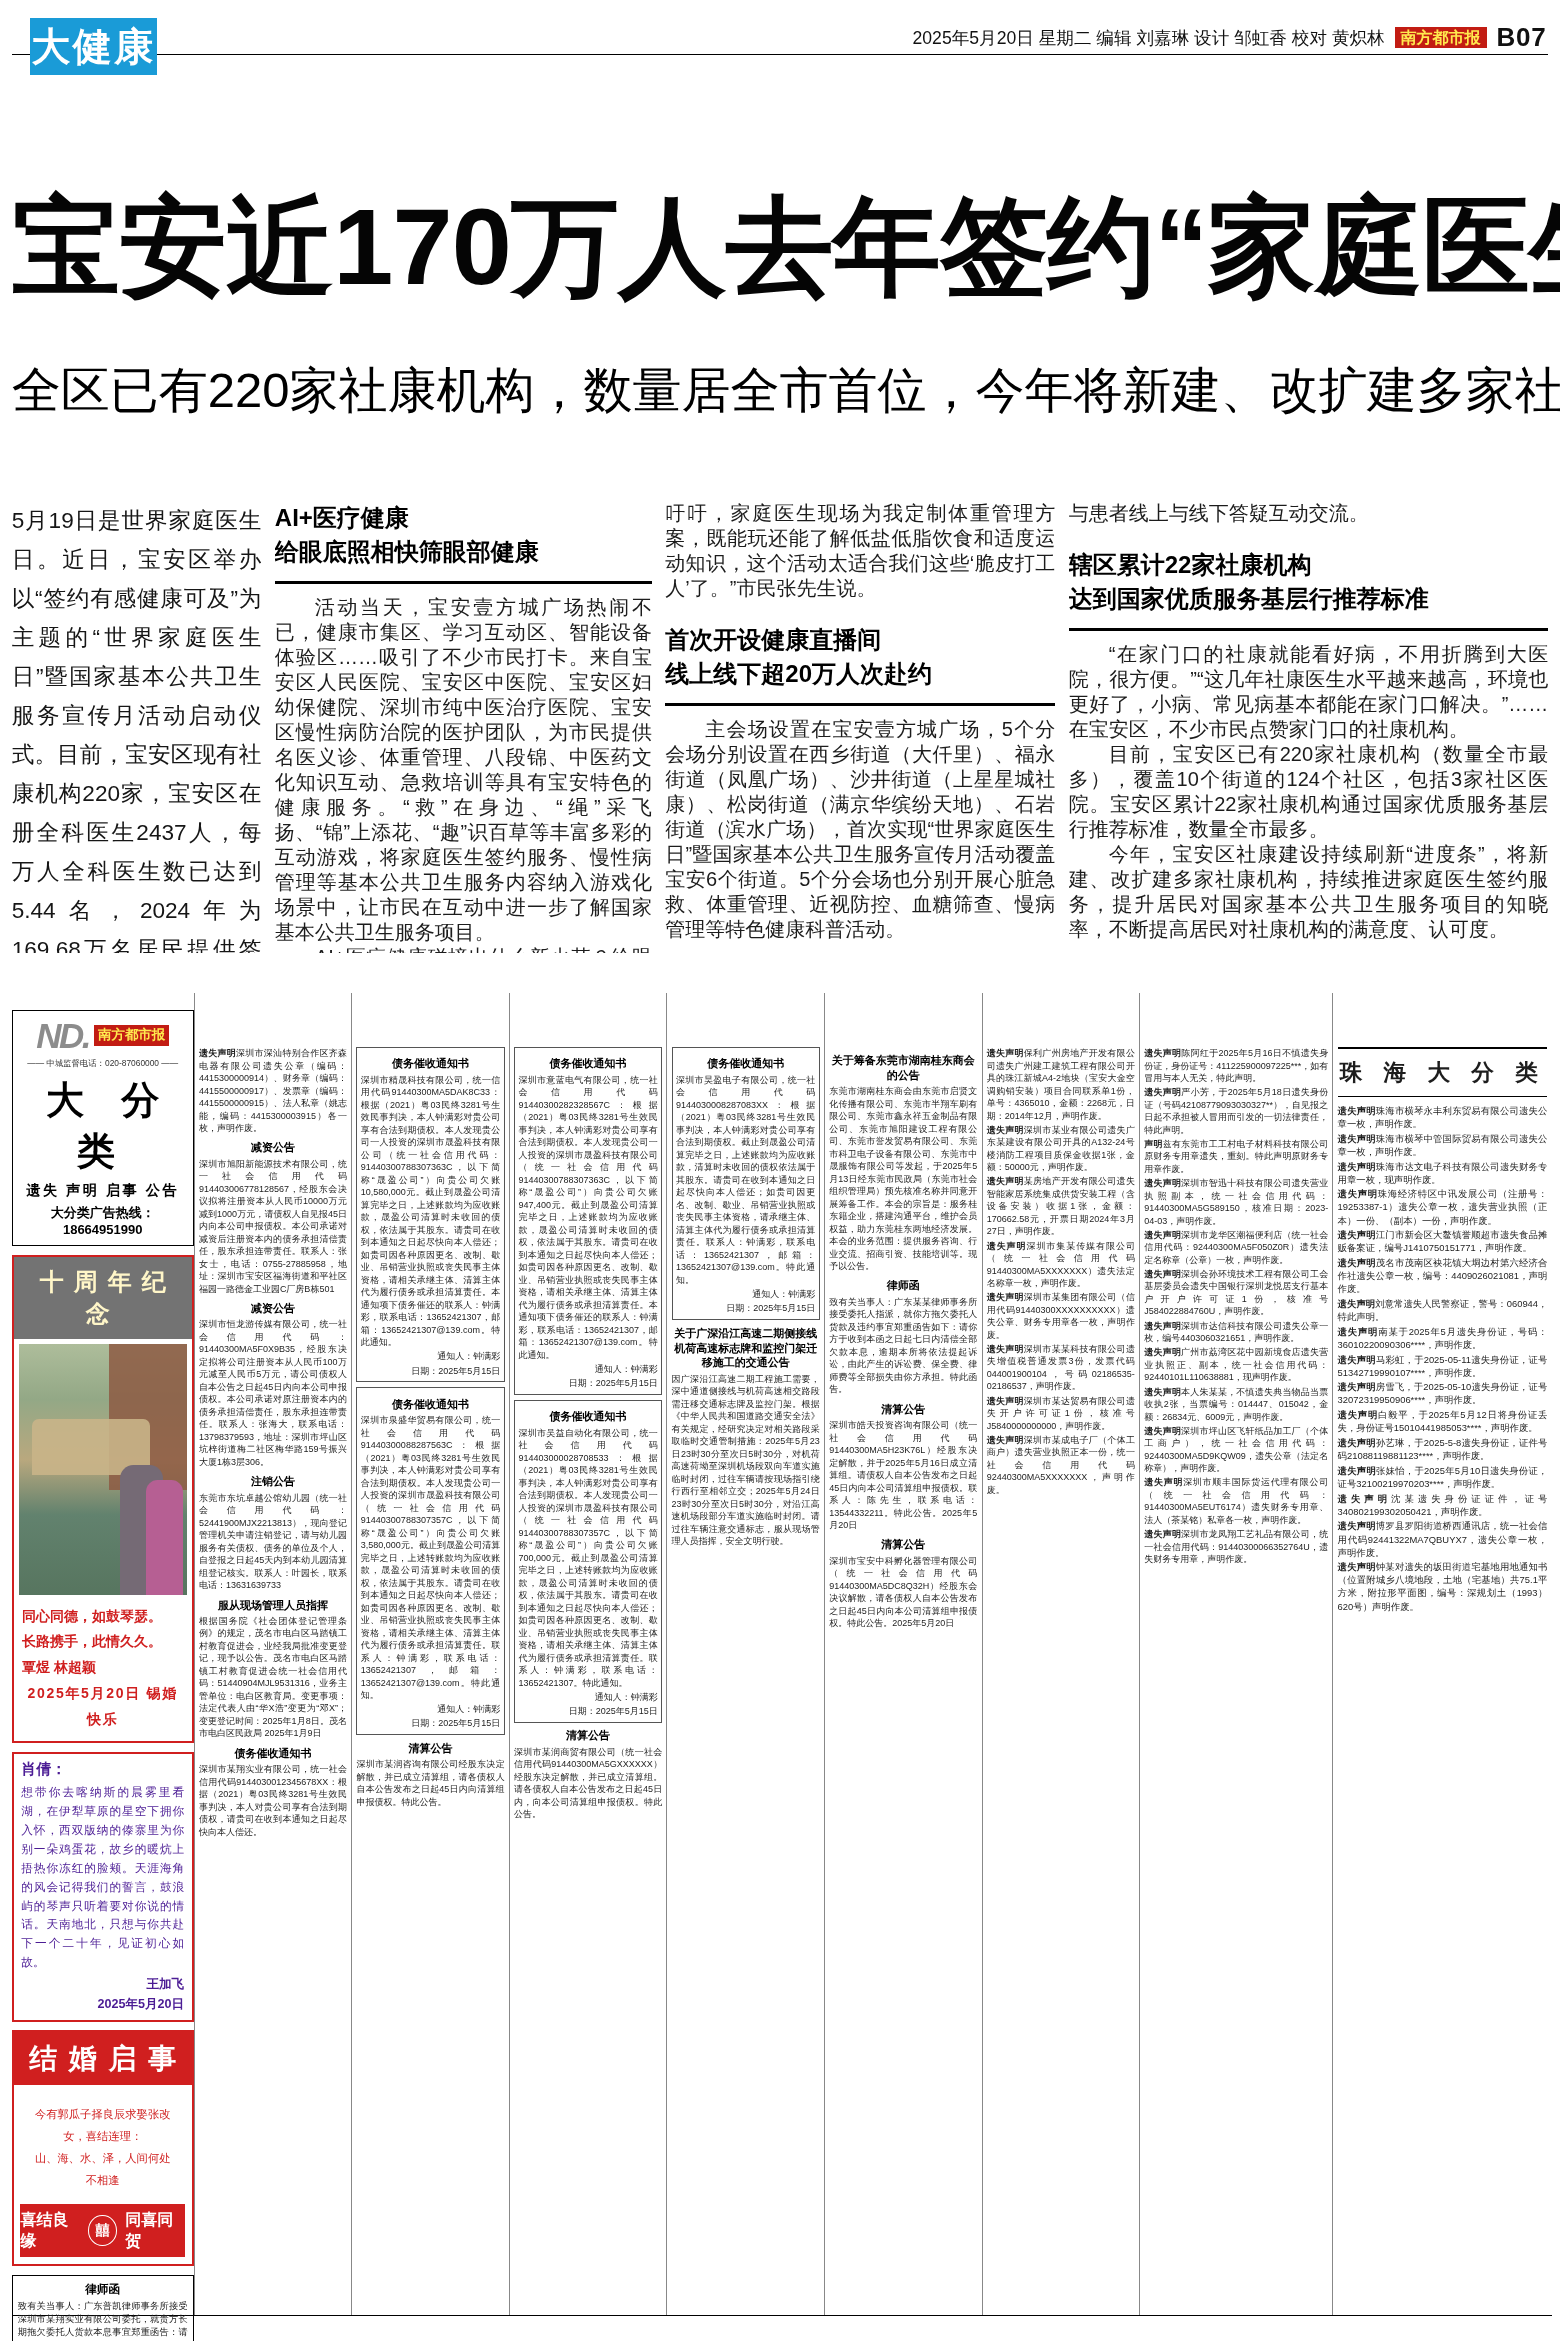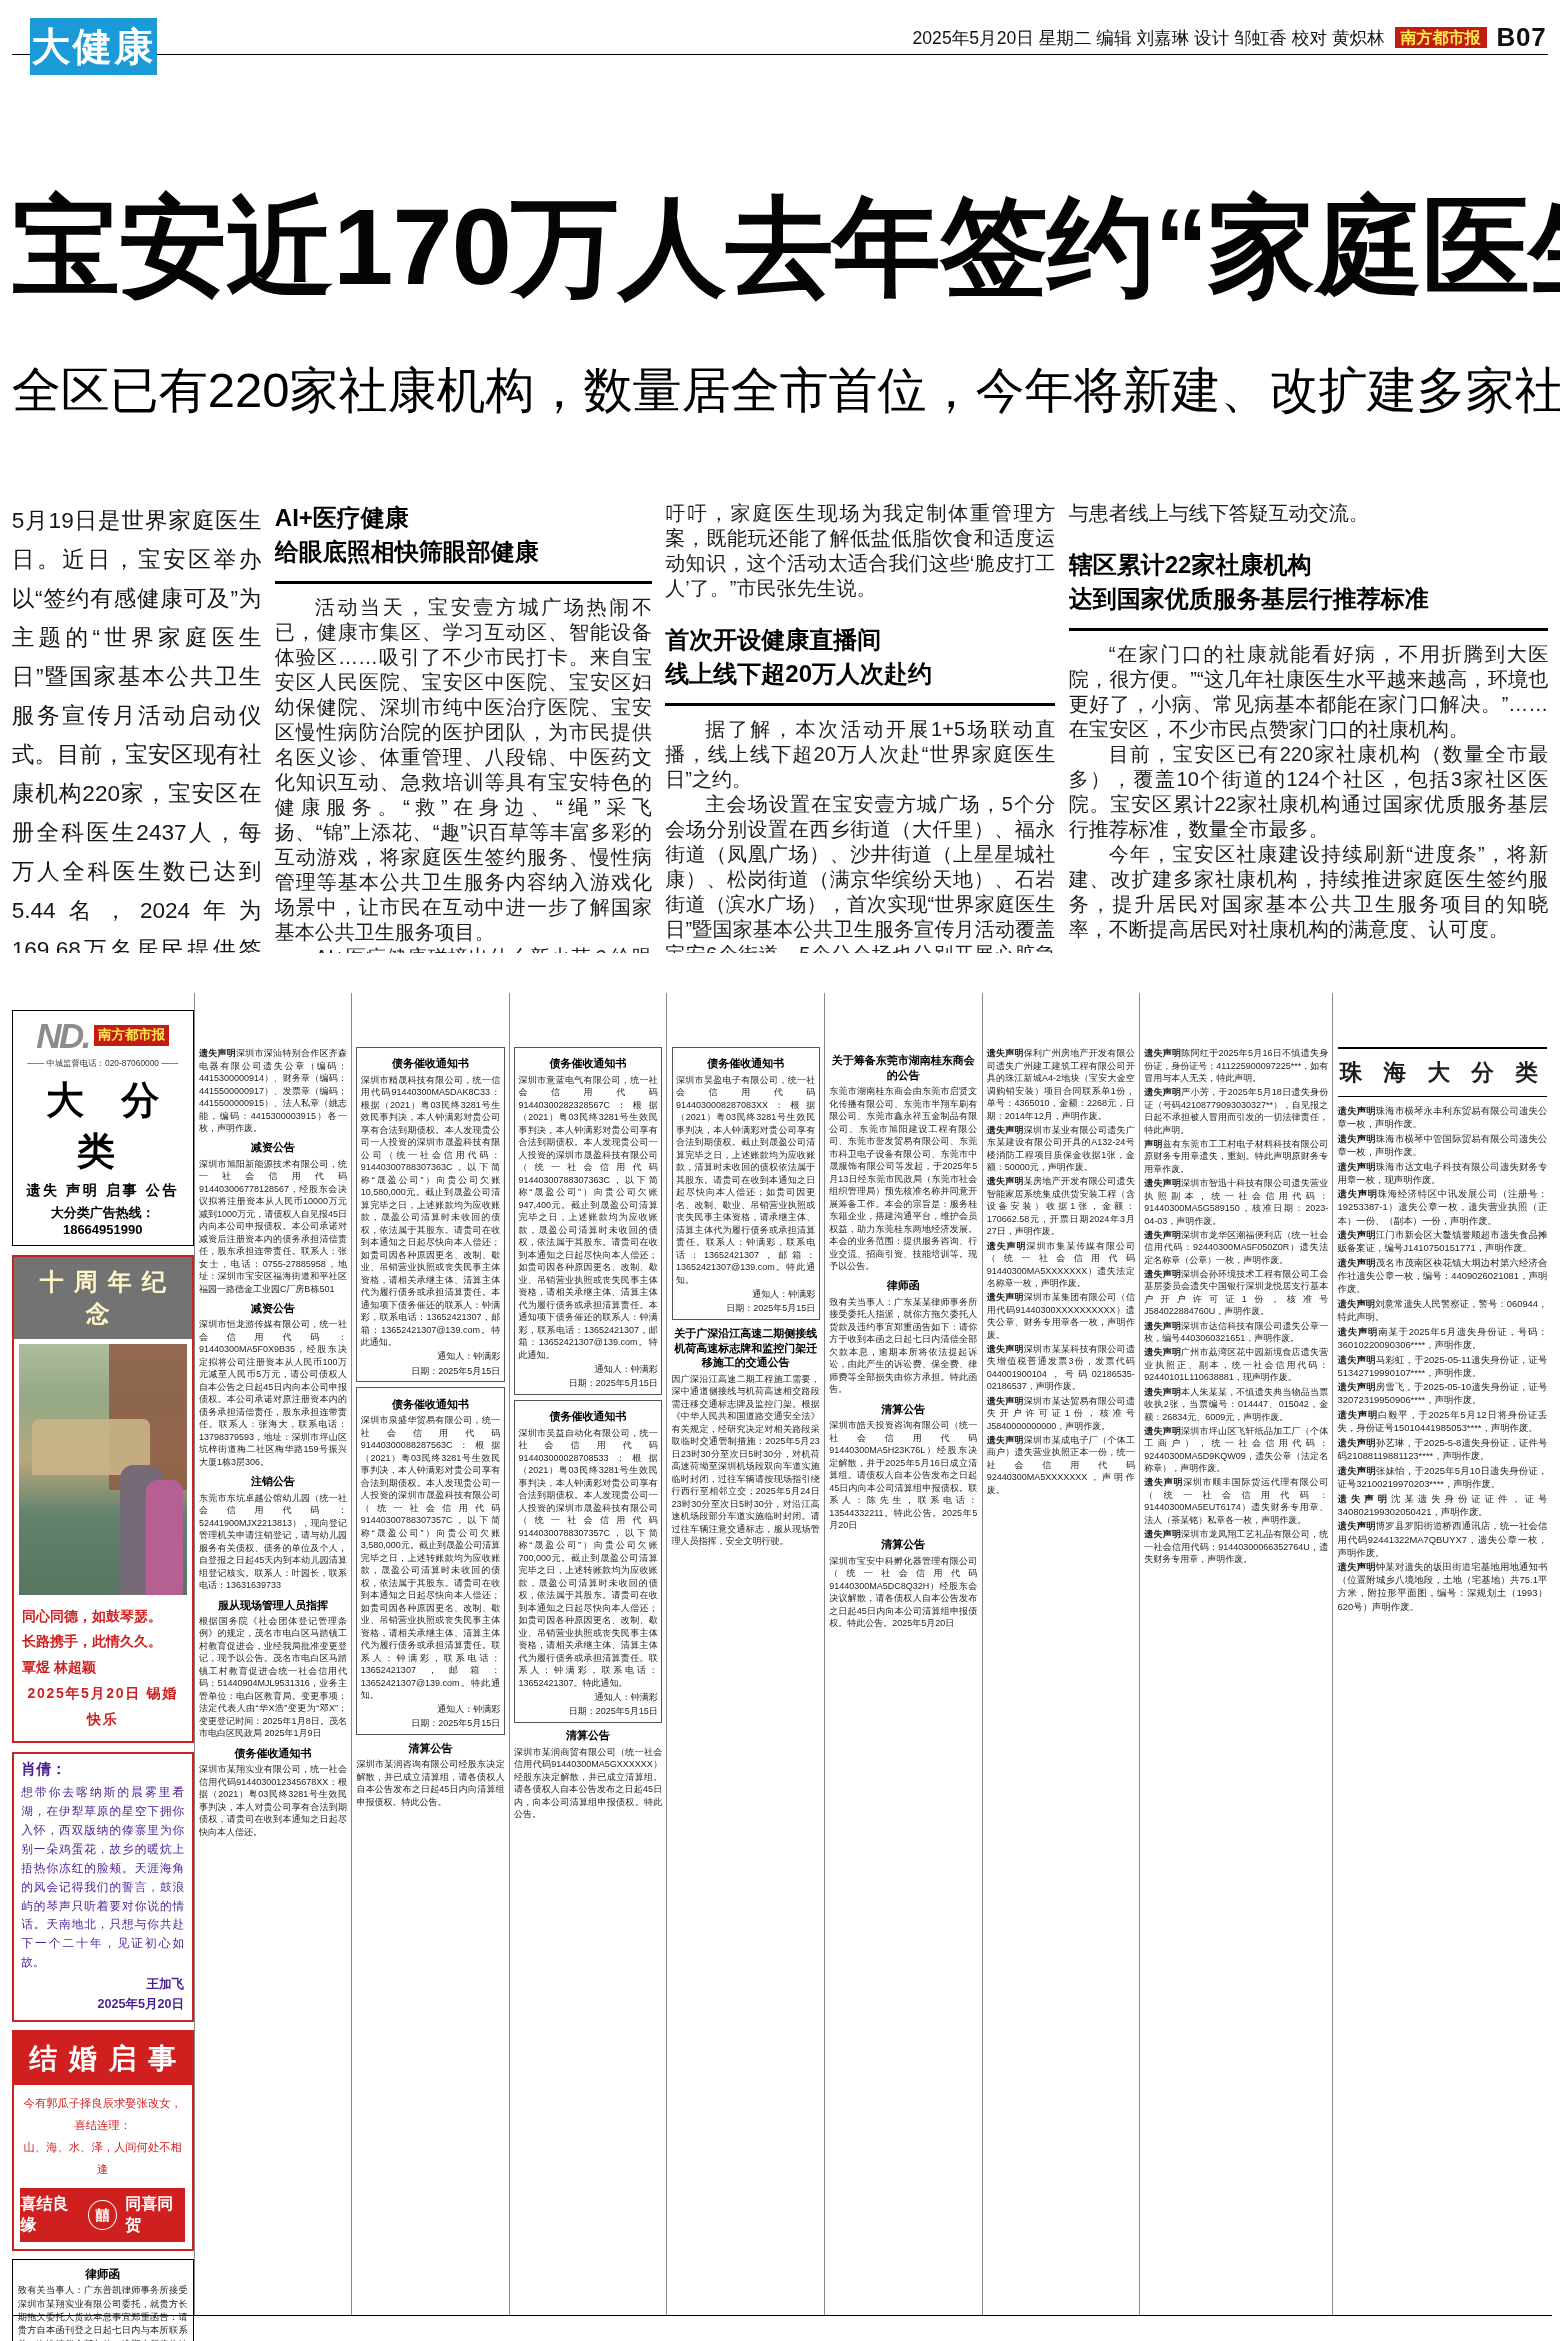--- a/index.html
+++ b/index.html
@@ -70,21 +70,21 @@
   .ph-person1{position:absolute;right:14%;bottom:0;width:26%;height:52%;background:#756a75;border-radius:13.4px 13.4px 0 0;}
   .ph-person2{position:absolute;right:2%;bottom:0;width:22%;height:46%;background:#b65f93;border-radius:11.7px 11.7px 0 0;}
   .annv-text{color:#d01f1f;font-weight:800;font-size:14px;line-height:1.85;padding:3.4px 8.4px 8.4px;}
   .annv-date{text-align:center;letter-spacing:1.7px;}
   .letter{border:2.5px solid #d01f1f;margin-top:8.4px;padding:6.7px 7.5px;color:#4c1d95;background:#fff;}
   .letter-name{font-weight:800;font-size:15px;margin:0 0 3.4px;}
   .letter-body{font-size:11.7px;line-height:1.62;text-align:justify;margin:0;}
   .letter-sign{text-align:right;font-weight:800;font-size:12.6px;margin:3.4px 0 0;}
   .marr-banner{background:#d01f1f;color:#fff;font-size:28px;font-weight:900;text-align:center;
                letter-spacing:11.7px;padding:7.5px 0;text-indent:11.7px;}
-  .marr-body{color:#d01f1f;font-size:11.3px;line-height:1.95;text-align:center;padding:6.7px 6.7px 1.7px;margin:0;}
+  .marr-body{color:#d01f1f;font-size:11.3px;line-height:1.95;text-align:center;padding:6.7px 6.7px 1.7px;margin:11px;}
   .marr-ribbon{background:#d01f1f;color:#fff;display:flex;align-items:center;justify-content:center;gap:8.4px;
                font-size:16px;font-weight:900;margin:6.7px;padding:5.9px 0;}
   .seal{width:28.5px;height:28.5px;border:1.7px solid #fff;border-radius:50%;display:flex;align-items:center;
         justify-content:center;font-size:14.2px;}
   .lawyer{border:0.8px solid #000;margin-top:8.4px;padding:4.2px 5px;}
   .lawyer .cl-h{font-size:11.7px;margin-top:1.7px;}
   .lawyer p{font-size:9.2px;line-height:1.45;text-align:justify;margin:0 0 3.4px;color:#222;}
 </style>
 </head>
 <body>
@@ -119,21 +119,20 @@
       </div>
     </div>
 
     <div class="acol acol3 pt36">
       <p class="cont">吁吁，家庭医生现场为我定制体重管理方案，既能玩还能了解低盐低脂饮食和适度运动知识，这个活动太适合我们这些‘脆皮打工人’了。”市民张先生说。</p>
       <div class="col-h">
         <div>首次开设健康直播间</div>
         <div>线上线下超20万人次赴约</div>
       </div>
       <div class="abody">
-        <p class="ind">据了解，本次活动开展1+5场联动直播，线上线下超20万人次赴“世界家庭医生日”之约。</p>
         <p class="ind">主会场设置在宝安壹方城广场，5个分会场分别设置在西乡街道（大仟里）、福永街道（凤凰广场）、沙井街道（上星星城社康）、松岗街道（满京华缤纷天地）、石岩街道（滨水广场），首次实现“世界家庭医生日”暨国家基本公共卫生服务宣传月活动覆盖宝安6个街道。5个分会场也分别开展心脏急救、体重管理、近视防控、血糖筛查、慢病管理等特色健康科普活动。</p>
 
       </div>
     </div>
 
     <div class="acol acol4 pt36">
       <p class="cont">与患者线上与线下答疑互动交流。</p>
       <div class="col-h">
         <div>辖区累计22家社康机构</div>
         <div>达到国家优质服务基层行推荐标准</div>

